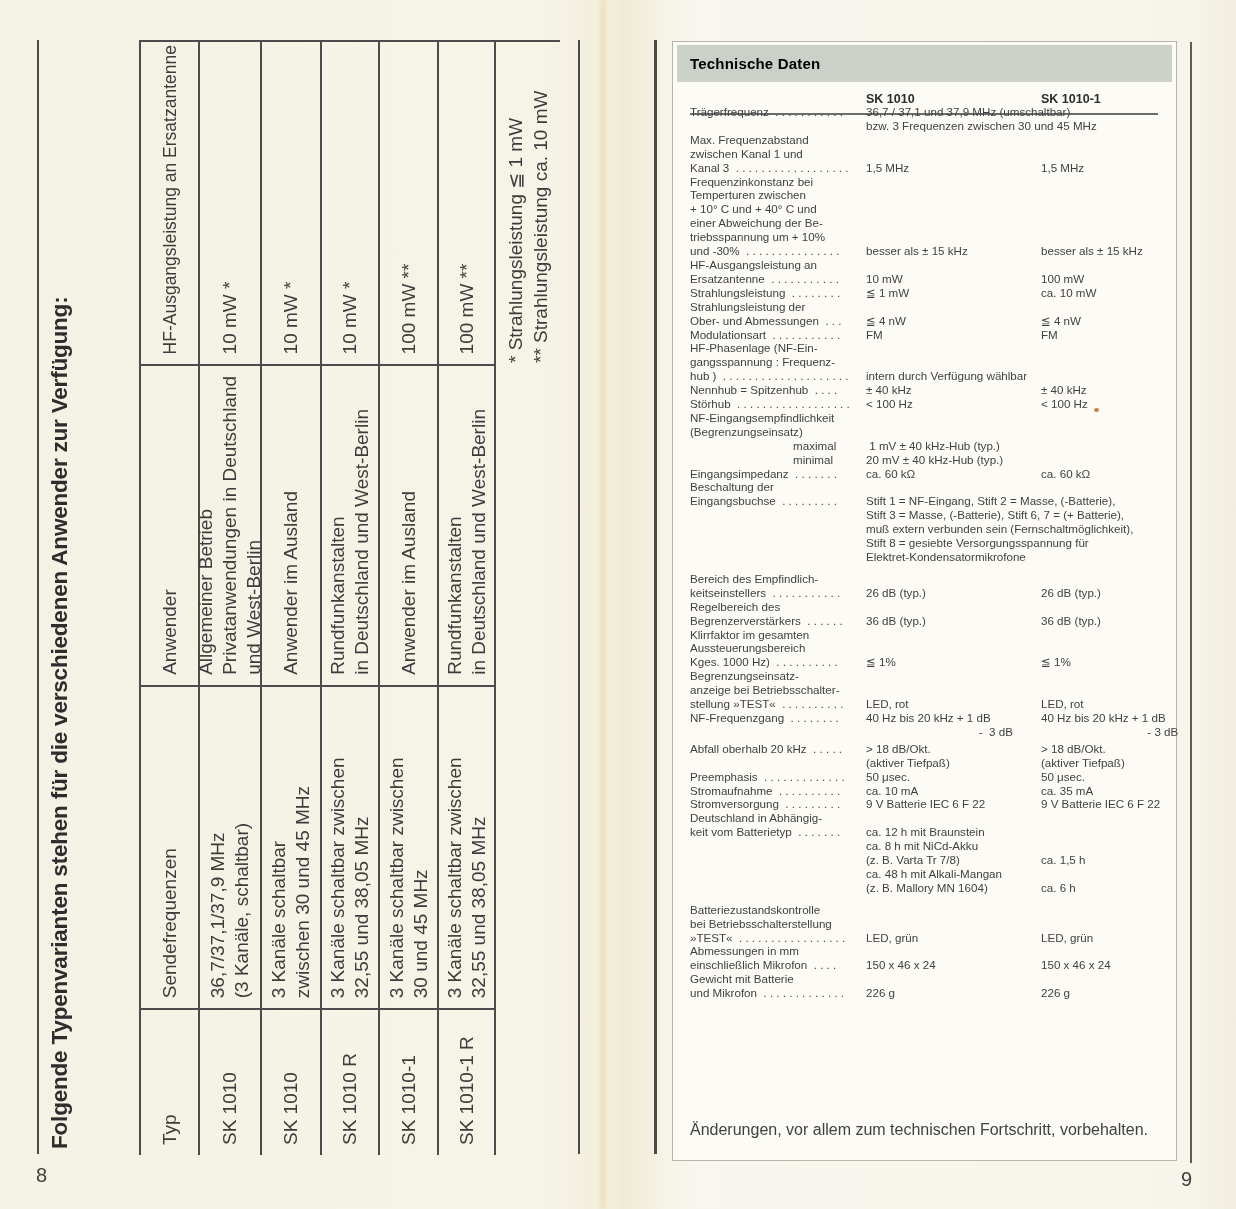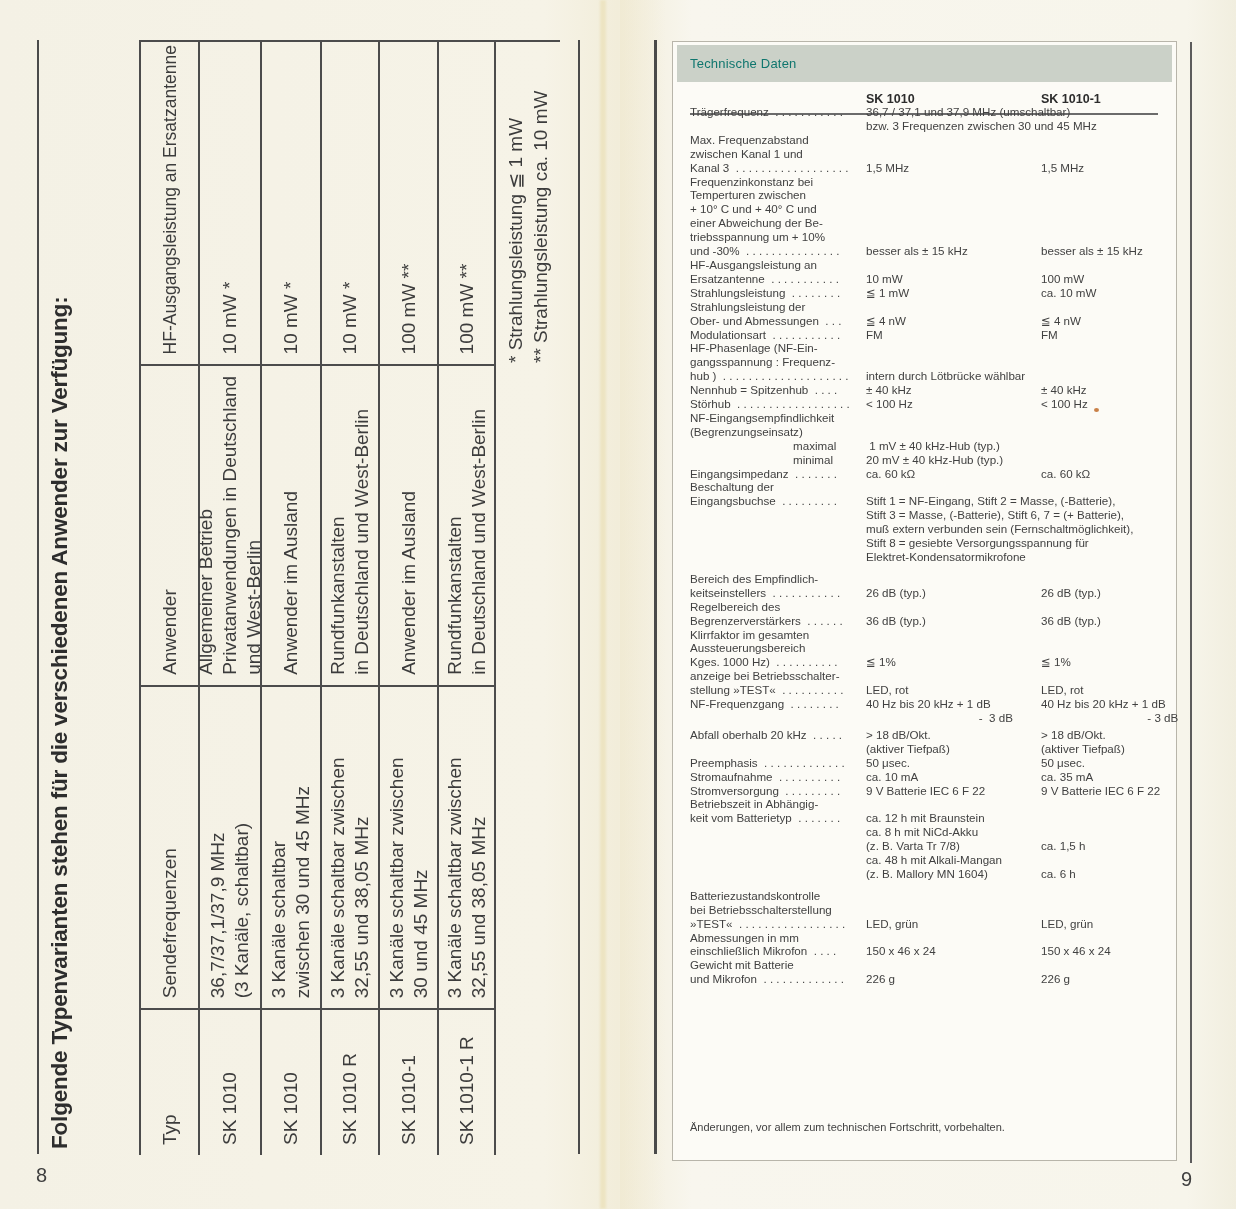--- a/index.html
+++ b/index.html
@@ -57,32 +57,32 @@
 
   
   .tech-box{
     position:absolute;left:672px;top:41px;width:505px;height:1120px;
     background:#fcfbf6;border:1px solid #b8b5aa;box-sizing:border-box;
   }
   .tech-band{
     position:absolute;left:4px;top:3px;right:4px;height:37px;
     background:#cbd1c8;display:flex;align-items:center;
   }
-  .tech-band-title{font-size:13px;font-weight:normal;color:#0f766e;padding-left:13px;letter-spacing:0.2px;}
+  .tech-band-title{font-size:15px;font-weight:bold;color:#000000;padding-left:13px;letter-spacing:0.2px;}
   .col-head{position:absolute;top:50px;font-size:12.5px;font-weight:bold;color:#2c2c2c;white-space:nowrap;}
   #col-head-1{left:193px;}
   #col-head-2{left:368px;}
   .head-rule{position:absolute;left:17px;top:71px;width:468px;height:2px;background:#6b6b6b;}
   .spec-grid{position:absolute;left:17px;top:63px;width:480px;}
   .spec-line{display:flex;white-space:pre;font-size:11.6px;line-height:13.9px;color:#414141;}
   .spec-l{width:176px;flex:none;}
   .spec-c1{width:175px;flex:none;}
   .spec-c2{flex:none;}
   .spec-gap{width:100%;}
-  .tech-footer{position:absolute;left:17px;top:1079px;font-size:11px;color:#414141;white-space:nowrap;}
+  .tech-footer{position:absolute;left:17px;top:1079px;font-size:16px;color:#414141;white-space:nowrap;}
   .speck{position:absolute;left:1094px;top:408px;width:5px;height:4px;border-radius:50%;
     background:#c06a28;opacity:0.85;}
 </style>
 </head>
 <body>
 
 <div class="fold-streak"></div>
 <div class="fold-shade"></div>
 <div class="vrule" style="left:37px;top:40px;width:2px;height:1114px;"></div>
 <div class="vrule" style="left:578px;top:40px;width:2px;height:1114px;"></div>
@@ -212,21 +212,21 @@
       <div class="spec-line"><span class="spec-l">triebsspannung um + 10%</span><span class="spec-c1"></span><span class="spec-c2"></span></div>
       <div class="spec-line"><span class="spec-l">und -30%  . . . . . . . . . . . . . . .</span><span class="spec-c1">besser als ± 15 kHz</span><span class="spec-c2">besser als ± 15 kHz</span></div>
       <div class="spec-line"><span class="spec-l">HF-Ausgangsleistung an</span><span class="spec-c1"></span><span class="spec-c2"></span></div>
       <div class="spec-line"><span class="spec-l">Ersatzantenne  . . . . . . . . . . .</span><span class="spec-c1">10 mW</span><span class="spec-c2">100 mW</span></div>
       <div class="spec-line"><span class="spec-l">Strahlungsleistung  . . . . . . . .</span><span class="spec-c1">≦ 1 mW</span><span class="spec-c2">ca. 10 mW</span></div>
       <div class="spec-line"><span class="spec-l">Strahlungsleistung der</span><span class="spec-c1"></span><span class="spec-c2"></span></div>
       <div class="spec-line"><span class="spec-l">Ober- und Abmessungen  . . .</span><span class="spec-c1">≦ 4 nW</span><span class="spec-c2">≦ 4 nW</span></div>
       <div class="spec-line"><span class="spec-l">Modulationsart  . . . . . . . . . . .</span><span class="spec-c1">FM</span><span class="spec-c2">FM</span></div>
       <div class="spec-line"><span class="spec-l">HF-Phasenlage (NF-Ein-</span><span class="spec-c1"></span><span class="spec-c2"></span></div>
       <div class="spec-line"><span class="spec-l">gangsspannung : Frequenz-</span><span class="spec-c1"></span><span class="spec-c2"></span></div>
-      <div class="spec-line"><span class="spec-l">hub )  . . . . . . . . . . . . . . . . . . . .</span><span class="spec-c1">intern durch Lötbrücke wählbar</span><span class="spec-c2"></span></div>
+      <div class="spec-line"><span class="spec-l">hub )  . . . . . . . . . . . . . . . . . . . .</span><span class="spec-c1">intern durch Verfügung wählbar</span><span class="spec-c2"></span></div>
       <div class="spec-line"><span class="spec-l">Nennhub = Spitzenhub  . . . .</span><span class="spec-c1">± 40 kHz</span><span class="spec-c2">± 40 kHz</span></div>
       <div class="spec-line"><span class="spec-l">Störhub  . . . . . . . . . . . . . . . . . .</span><span class="spec-c1">&lt; 100 Hz</span><span class="spec-c2">&lt; 100 Hz</span></div>
       <div class="spec-line"><span class="spec-l">NF-Eingangsempfindlichkeit</span><span class="spec-c1"></span><span class="spec-c2"></span></div>
       <div class="spec-line"><span class="spec-l">(Begrenzungseinsatz)</span><span class="spec-c1"></span><span class="spec-c2"></span></div>
       <div class="spec-line"><span class="spec-l">                                maximal</span><span class="spec-c1"> 1 mV ± 40 kHz-Hub (typ.)</span><span class="spec-c2"></span></div>
       <div class="spec-line"><span class="spec-l">                                minimal</span><span class="spec-c1">20 mV ± 40 kHz-Hub (typ.)</span><span class="spec-c2"></span></div>
       <div class="spec-line"><span class="spec-l">Eingangsimpedanz  . . . . . . .</span><span class="spec-c1">ca. 60 kΩ</span><span class="spec-c2">ca. 60 kΩ</span></div>
       <div class="spec-line"><span class="spec-l">Beschaltung der</span><span class="spec-c1"></span><span class="spec-c2"></span></div>
       <div class="spec-line"><span class="spec-l">Eingangsbuchse  . . . . . . . . .</span><span class="spec-c1">Stift 1 = NF-Eingang, Stift 2 = Masse, (-Batterie),</span><span class="spec-c2"></span></div>
       <div class="spec-line"><span class="spec-l"></span><span class="spec-c1">Stift 3 = Masse, (-Batterie), Stift 6, 7 = (+ Batterie),</span><span class="spec-c2"></span></div>
@@ -234,31 +234,32 @@
       <div class="spec-line"><span class="spec-l"></span><span class="spec-c1">Stift 8 = gesiebte Versorgungsspannung für</span><span class="spec-c2"></span></div>
       <div class="spec-line"><span class="spec-l"></span><span class="spec-c1">Elektret-Kondensatormikrofone</span><span class="spec-c2"></span></div>
       <div class="spec-gap" style="height: 8px;"></div>
       <div class="spec-line"><span class="spec-l">Bereich des Empfindlich-</span><span class="spec-c1"></span><span class="spec-c2"></span></div>
       <div class="spec-line"><span class="spec-l">keitseinstellers  . . . . . . . . . . .</span><span class="spec-c1">26 dB (typ.)</span><span class="spec-c2">26 dB (typ.)</span></div>
       <div class="spec-line"><span class="spec-l">Regelbereich des</span><span class="spec-c1"></span><span class="spec-c2"></span></div>
       <div class="spec-line"><span class="spec-l">Begrenzerverstärkers  . . . . . .</span><span class="spec-c1">36 dB (typ.)</span><span class="spec-c2">36 dB (typ.)</span></div>
       <div class="spec-line"><span class="spec-l">Klirrfaktor im gesamten</span><span class="spec-c1"></span><span class="spec-c2"></span></div>
       <div class="spec-line"><span class="spec-l">Aussteuerungsbereich</span><span class="spec-c1"></span><span class="spec-c2"></span></div>
       <div class="spec-line"><span class="spec-l">Kges. 1000 Hz)  . . . . . . . . . .</span><span class="spec-c1">≦ 1%</span><span class="spec-c2">≦ 1%</span></div>
+      <div class="spec-line"><span class="spec-l">Begrenzungseinsatz-</span><span class="spec-c1"></span><span class="spec-c2"></span></div>
       <div class="spec-line"><span class="spec-l">anzeige bei Betriebsschalter-</span><span class="spec-c1"></span><span class="spec-c2"></span></div>
       <div class="spec-line"><span class="spec-l">stellung »TEST«  . . . . . . . . . .</span><span class="spec-c1">LED, rot</span><span class="spec-c2">LED, rot</span></div>
       <div class="spec-line"><span class="spec-l">NF-Frequenzgang  . . . . . . . .</span><span class="spec-c1">40 Hz bis 20 kHz + 1 dB</span><span class="spec-c2">40 Hz bis 20 kHz + 1 dB</span></div>
       <div class="spec-line"><span class="spec-l"></span><span class="spec-c1">                                   -  3 dB</span><span class="spec-c2">                                 - 3 dB</span></div>
       <div class="spec-gap" style="height: 3px;"></div>
       <div class="spec-line"><span class="spec-l">Abfall oberhalb 20 kHz  . . . . .</span><span class="spec-c1">&gt; 18 dB/Okt.</span><span class="spec-c2">&gt; 18 dB/Okt.</span></div>
       <div class="spec-line"><span class="spec-l"></span><span class="spec-c1">(aktiver Tiefpaß)</span><span class="spec-c2">(aktiver Tiefpaß)</span></div>
       <div class="spec-line"><span class="spec-l">Preemphasis  . . . . . . . . . . . . .</span><span class="spec-c1">50 μsec.</span><span class="spec-c2">50 μsec.</span></div>
       <div class="spec-line"><span class="spec-l">Stromaufnahme  . . . . . . . . . .</span><span class="spec-c1">ca. 10 mA</span><span class="spec-c2">ca. 35 mA</span></div>
       <div class="spec-line"><span class="spec-l">Stromversorgung  . . . . . . . . .</span><span class="spec-c1">9 V Batterie IEC 6 F 22</span><span class="spec-c2">9 V Batterie IEC 6 F 22</span></div>
-      <div class="spec-line"><span class="spec-l">Betriebszeit in Abhängig-</span><span class="spec-c1"></span><span class="spec-c2"></span></div>
+      <div class="spec-line"><span class="spec-l">Deutschland in Abhängig-</span><span class="spec-c1"></span><span class="spec-c2"></span></div>
       <div class="spec-line"><span class="spec-l">keit vom Batterietyp  . . . . . . .</span><span class="spec-c1">ca. 12 h mit Braunstein</span><span class="spec-c2"></span></div>
       <div class="spec-line"><span class="spec-l"></span><span class="spec-c1">ca. 8 h mit NiCd-Akku</span><span class="spec-c2"></span></div>
       <div class="spec-line"><span class="spec-l"></span><span class="spec-c1">(z. B. Varta Tr 7/8)</span><span class="spec-c2">ca. 1,5 h</span></div>
       <div class="spec-line"><span class="spec-l"></span><span class="spec-c1">ca. 48 h mit Alkali-Mangan</span><span class="spec-c2"></span></div>
       <div class="spec-line"><span class="spec-l"></span><span class="spec-c1">(z. B. Mallory MN 1604)</span><span class="spec-c2">ca. 6 h</span></div>
       <div class="spec-gap" style="height: 8px;"></div>
       <div class="spec-line"><span class="spec-l">Batteriezustandskontrolle</span><span class="spec-c1"></span><span class="spec-c2"></span></div>
       <div class="spec-line"><span class="spec-l">bei Betriebsschalterstellung</span><span class="spec-c1"></span><span class="spec-c2"></span></div>
       <div class="spec-line"><span class="spec-l">»TEST«  . . . . . . . . . . . . . . . . .</span><span class="spec-c1">LED, grün</span><span class="spec-c2">LED, grün</span></div>
       <div class="spec-line"><span class="spec-l">Abmessungen in mm</span><span class="spec-c1"></span><span class="spec-c2"></span></div>

